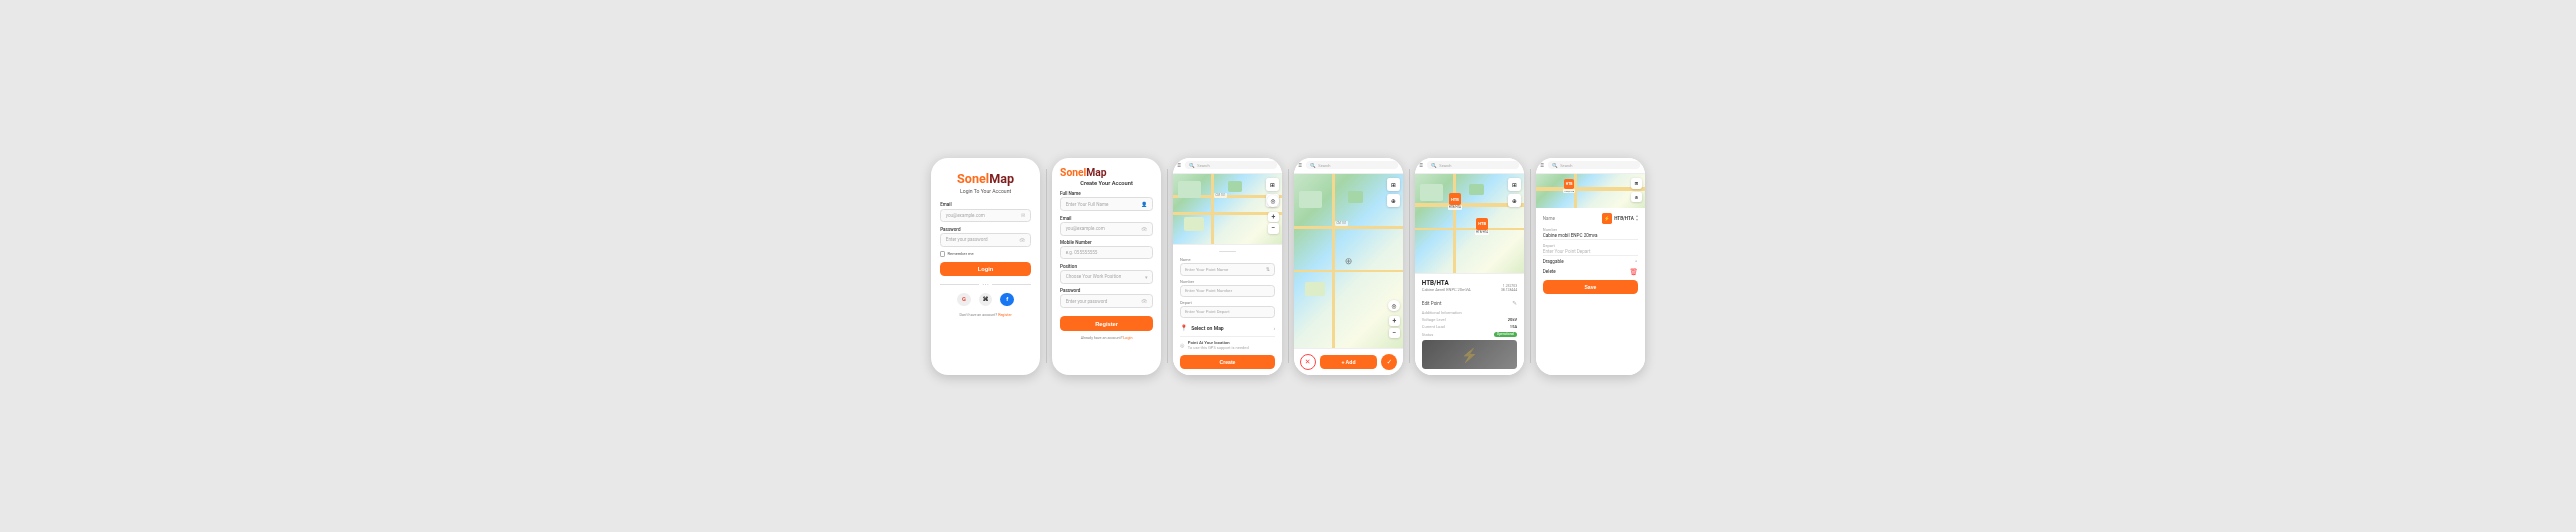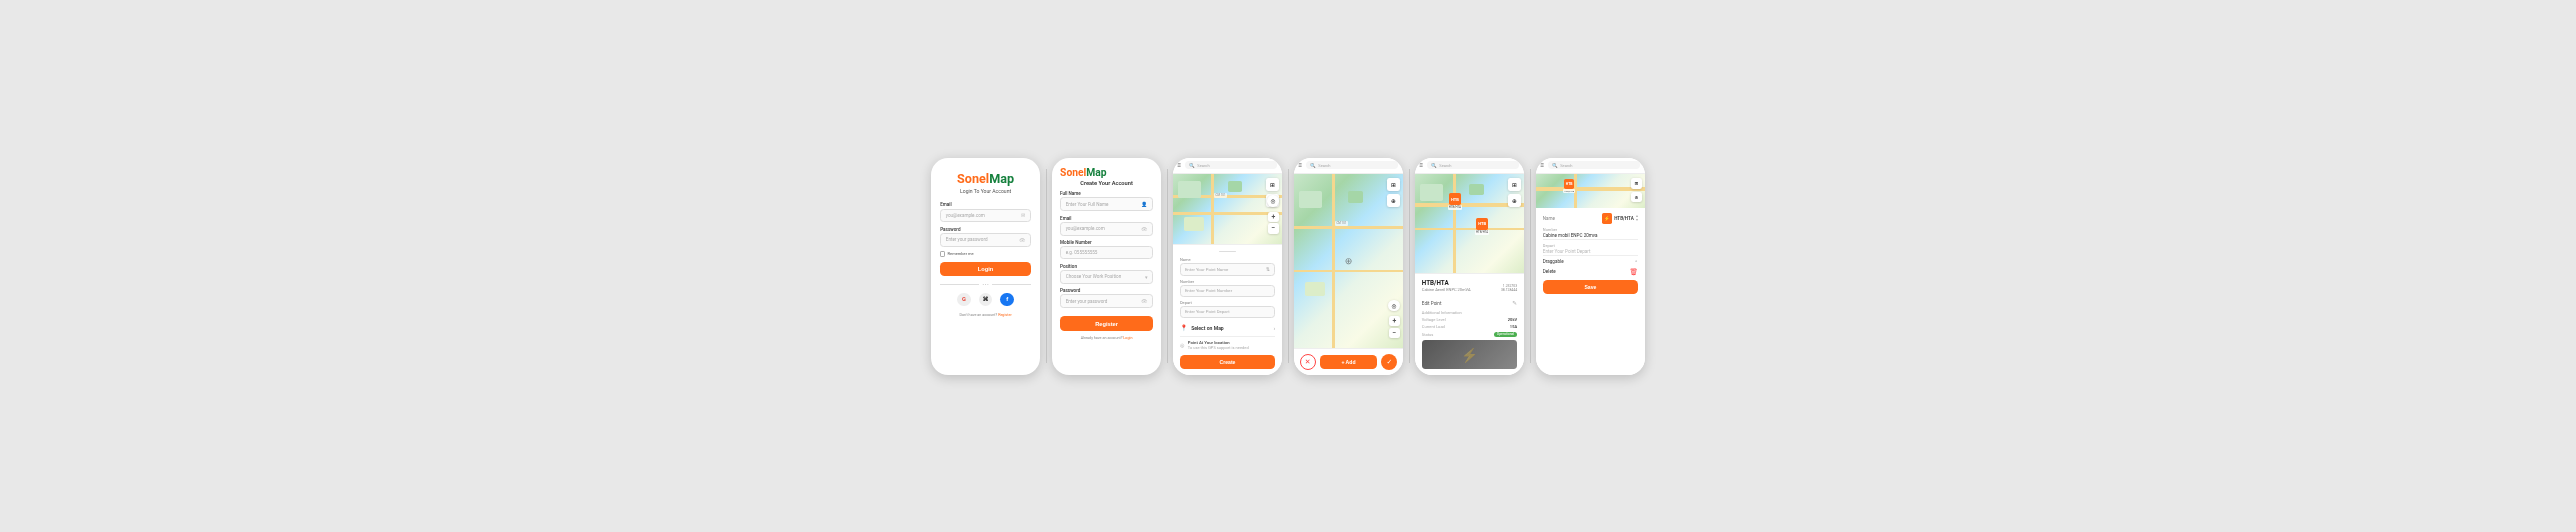--- a/index.html
+++ b/index.html
@@ -33,21 +33,21 @@
       display: flex;
       flex-direction: column;
       align-items: center;
     }
     .logo-text {
       font-size: 12.6px;
       font-weight: 700;
       margin-bottom: 2.3px;
     }
     .logo-sonel { color: #ff6b1a; }
-    .logo-map { color: #15803d; margin-top: 19px; }
+    .logo-map { color: #7f1d1d; margin-top: 19px; }
     .login-subtitle {
       font-size: 5.1px;
       color: #555;
       margin-bottom: 8px;
     }
     .form-label {
       font-size: 4.6px;
       color: #333;
       align-self: flex-start;
       margin-bottom: 1.1px;

